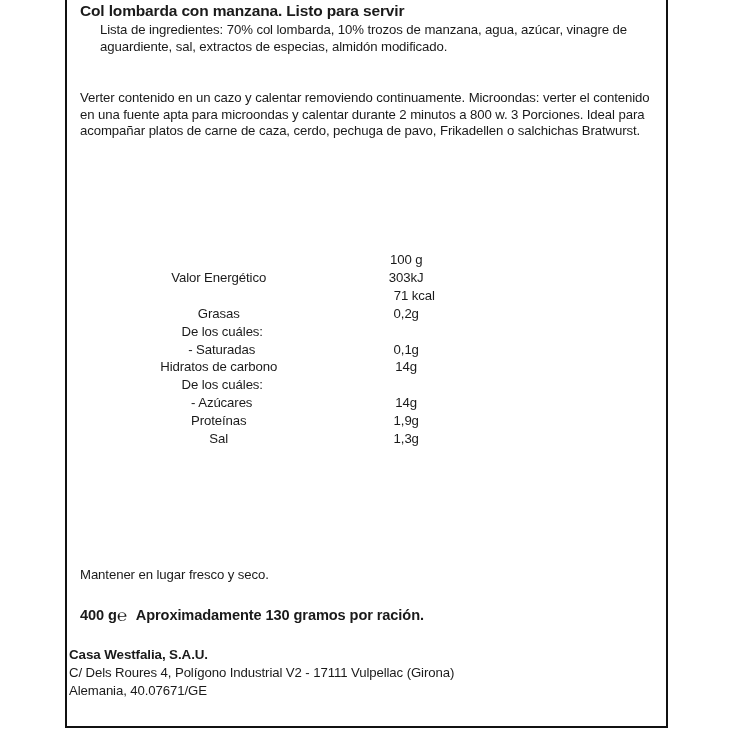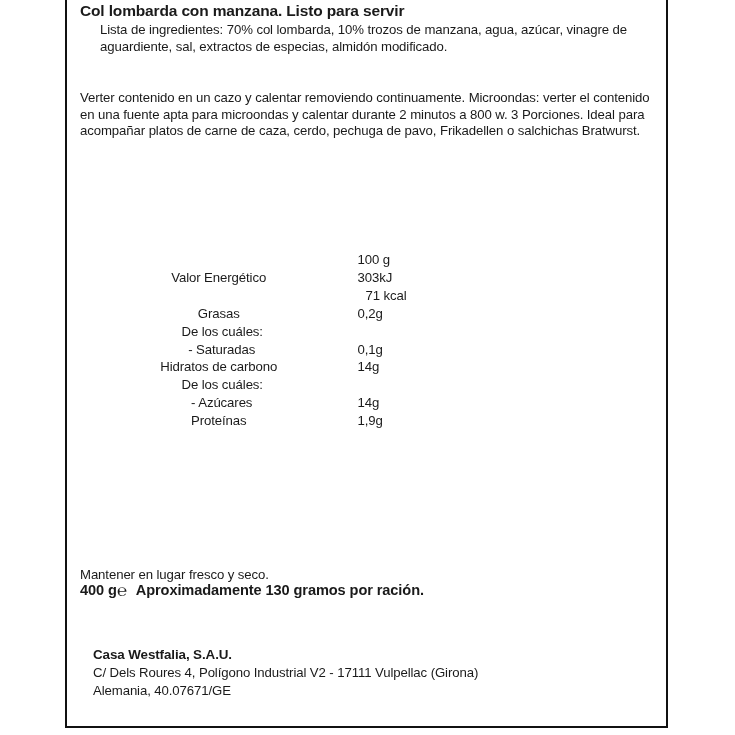--- a/index.html
+++ b/index.html
@@ -91,21 +91,21 @@
     line-height: 17.9px;
     letter-spacing: -0.1px;
     padding: 0;
     vertical-align: baseline;
     white-space: nowrap;
   }
   #nutrition-table td.nt-label {
     text-align: center;
   }
   #nutrition-table td.nt-value {
-    text-align: left;
+    text-align: center;
     padding-right: 0;
   }
   
   .indent-1 { padding-left: 7px !important; }
   .indent-2 { padding-left: 6px !important; }
   
   .nt-value.kcal-shift { padding-right: 0; position: relative; left: 8px; }
 
   
   #storage-line {
@@ -113,21 +113,21 @@
     left: 13px;
     top: 558px;
     font-size: 13.2px;
     line-height: 16.6px;
     letter-spacing: -0.1px;
   }
 
   #weight-line {
     position: absolute;
     left: 13px;
-    top: 570px;
+    top: 595px;
     font-size: 14.6px;
     font-weight: bold;
     line-height: 18px;
     letter-spacing: -0.1px;
     white-space: nowrap;
     text-align: right;
   }
   #weight-line .estimated-sign {
     font-weight: normal;
     font-size: 16.5px;
@@ -136,21 +136,21 @@
     margin-left: 0px;
     letter-spacing: 0;
   }
   #weight-line .portion-text {
     margin-left: 9px;
   }
 
   
   #manufacturer-block {
     position: absolute;
-    left: 26px;
+    left: 2px;
     top: 650px;
     width: 560px;
   }
   #manufacturer-block .company-name {
     font-size: 13.4px;
     font-weight: bold;
     line-height: 18px;
     letter-spacing: -0.1px;
     margin: 0;
   }
@@ -209,20 +209,24 @@
             <td class="nt-label indent-1">De los cuáles:</td>
             <td class="nt-value">&nbsp;</td>
           </tr>
           <tr>
             <td class="nt-label indent-2">- Azúcares</td>
             <td class="nt-value">14g</td>
           </tr>
           <tr>
             <td class="nt-label">Proteínas</td>
             <td class="nt-value">1,9g</td>
+          </tr>
+          <tr>
+            <td class="nt-label">Sal</td>
+            <td class="nt-value">1,3g</td>
           </tr>
         </tbody>
     </table>
 
     <p id="storage-line">Mantener en lugar fresco y seco.</p>
 
     <p id="weight-line">
       <span>400 g</span><span class="estimated-sign">℮</span><span class="portion-text">Aproximadamente 130 gramos por ración.</span>
     </p>
 

